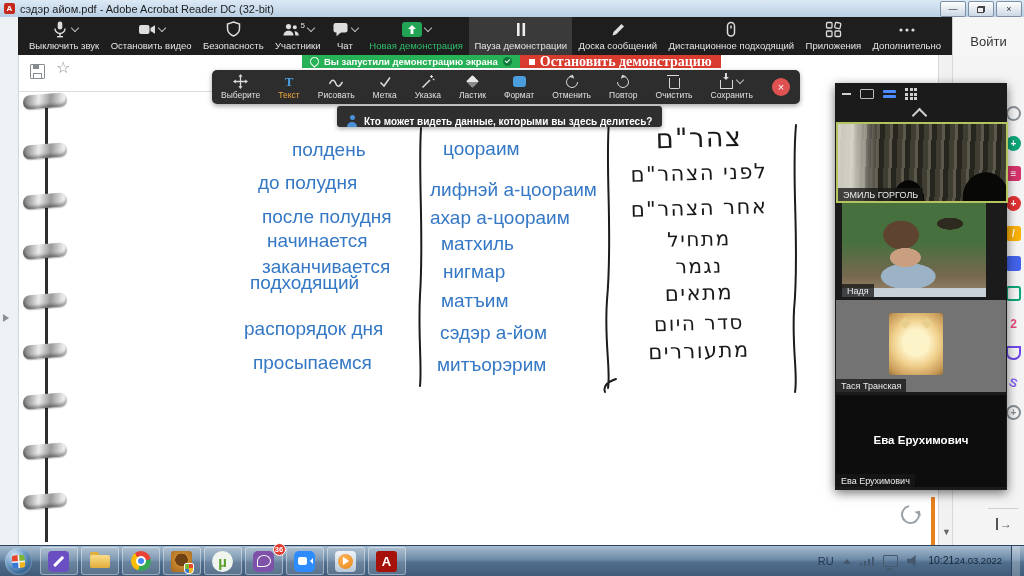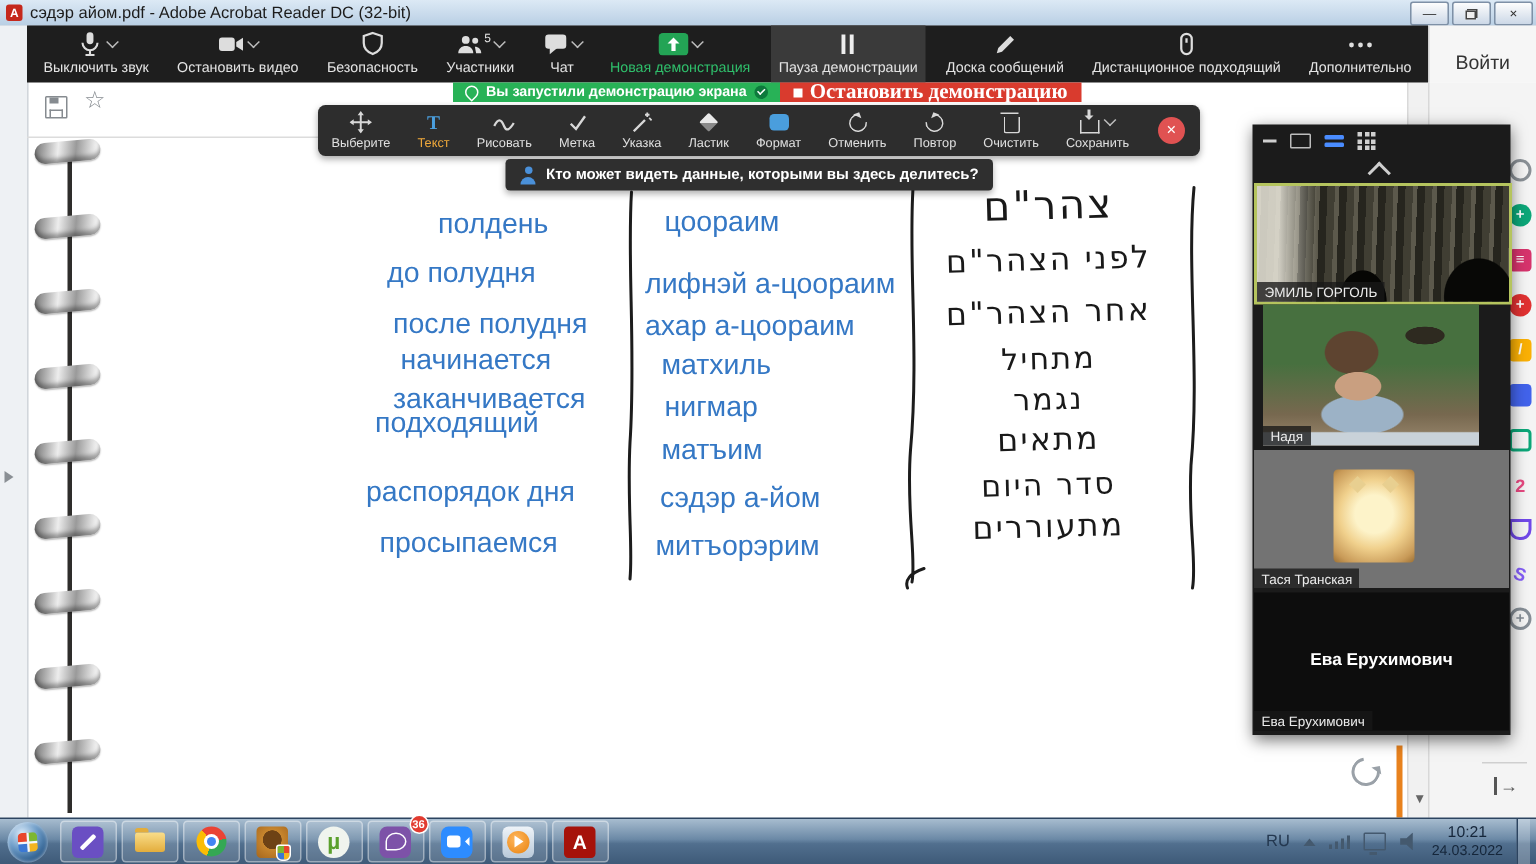--- a/index.html
+++ b/index.html
@@ -96,21 +96,21 @@
   .arc.redo::after{content:"";position:absolute;top:-4px;left:-2px;border:3.5px solid transparent;border-bottom-color:#d8d8d8;transform:rotate(-15deg);}
   .trash{position:relative;width:9px;height:10px;border:1.4px solid #d8d8d8;border-top:none;border-radius:0 0 2px 2px;margin-top:3px;}
   .trash::before{content:"";position:absolute;top:-3px;left:-2.5px;width:12px;height:1.6px;background:#d8d8d8;}
   .save-ic{position:relative;width:11px;height:8px;border:1.5px solid #d8d8d8;border-top:none;margin-top:6px;}
   .save-ic::before{content:"";position:absolute;left:4px;top:-7px;width:1.6px;height:5px;background:#d8d8d8;}
   .save-ic::after{content:"";position:absolute;left:1.8px;top:-3px;border:3.4px solid transparent;border-top-color:#d8d8d8;}
   #anno-close{width:18px;height:18px;border-radius:50%;background:#e05252;color:#fff;font-size:11px;
               display:flex;align-items:center;justify-content:center;margin-left:4px;}
   
   #tooltip{left:337px;top:106px;height:21px;background:#2f2f2f;border-radius:3px;display:flex;
-           align-items:center;gap:6px;padding:0 10px;box-shadow:0 2px 4px rgba(0,0,0,.3);}
+           align-items:flex-end;gap:6px;padding:0 10px;box-shadow:0 2px 4px rgba(0,0,0,.3);}
   #tooltip-person{position:relative;width:11px;height:12px;}
   #tooltip-person::before{content:"";position:absolute;left:2.5px;top:0;width:5px;height:5px;border-radius:50%;background:#4a90d9;}
   #tooltip-person::after{content:"";position:absolute;left:0;bottom:0;width:10px;height:5px;border-radius:5px 5px 0 0;background:#4a90d9;}
   #tooltip-text{color:#fff;font-size:10px;font-weight:bold;white-space:nowrap;}
   
   #vpanel{left:835px;top:83px;width:172px;height:407px;background:#1b1b1b;box-shadow:0 3px 10px rgba(0,0,0,.55);}
   #vp-header{position:absolute;left:0;top:0;width:100%;height:22px;display:flex;align-items:center;gap:9px;padding-left:7px;box-sizing:border-box;}
   .vh-dash{width:9px;height:2px;background:#cfcfcf;}
   .vh-single{width:12px;height:8px;border:1.5px solid #bdbdbd;border-radius:1px;}
   .vh-double{display:flex;flex-direction:column;gap:1.5px;}
@@ -192,21 +192,21 @@
             font-size:13px;display:flex;align-items:center;justify-content:center;}
   #tray{margin-left:auto;display:flex;align-items:center;gap:9px;height:100%;padding-right:4px;}
   #tray-lang{font-size:11px;color:#243850;}
   #tray-up{width:0;height:0;border-bottom:5px solid #44596e;border-left:4px solid transparent;border-right:4px solid transparent;}
   #tray-bars{display:flex;align-items:flex-end;gap:1.5px;}
   #tray-bars span{width:2.5px;background:#44596e;}
   #tray-net{position:relative;width:13px;height:10px;border:1.6px solid #44596e;border-radius:1px;}
   #tray-net::after{content:"";position:absolute;left:3px;bottom:-4px;width:5px;height:2px;background:#44596e;}
   #tray-vol{width:12px;height:12px;background:#44596e;
             clip-path:polygon(0 32%,35% 32%,70% 0,70% 100%,35% 68%,0 68%);}
-  #clock{display:flex;flex-direction:column;align-items:center;line-height:1.25;color:#15263a;justify-content:flex-end;}
+  #clock{display:flex;flex-direction:row;align-items:center;line-height:1.25;color:#15263a;justify-content:flex-end;}
   #clock-time{font-size:10.5px;} #clock-date{font-size:9.5px;}
   #show-desktop{width:8px;height:100%;border-left:1px solid #2c4460;background:rgba(255,255,255,.25);}
   svg.zic{display:block;}
 </style>
 </head>
 <body>
 
 <div id="screen">
 
   <div id="titlebar" class="abs">
@@ -385,20 +385,31 @@
       <div class="ztb-iconrow">
         <svg class="zic" width="16" height="17" viewBox="0 0 16 17">
             <rect x="4.5" y="1.5" width="7" height="13.5" rx="3.5" fill="none" stroke="#ddd" stroke-width="1.5"></rect>
             <line x1="8" y1="4.5" x2="8" y2="7.5" stroke="#ddd" stroke-width="1.5"></line>
           </svg>
       </div>
       <span>Дистанционное подходящий</span>
     </div>
     <div class="ztb-item">
       <div class="ztb-iconrow">
+        <svg class="zic" width="17" height="17" viewBox="0 0 17 17">
+            <rect x="1.5" y="1.5" width="5.5" height="5.5" rx="1" fill="none" stroke="#ddd" stroke-width="1.3"></rect>
+            <rect x="10" y="1.8" width="5.5" height="5.5" rx="1" fill="none" stroke="#ddd" stroke-width="1.3" transform="rotate(12 12.7 4.5)"></rect>
+            <rect x="1.5" y="10" width="5.5" height="5.5" rx="1" fill="none" stroke="#ddd" stroke-width="1.3"></rect>
+            <rect x="10" y="10" width="5.5" height="5.5" rx="1" fill="none" stroke="#ddd" stroke-width="1.3"></rect>
+          </svg>
+      </div>
+      <span>Приложения</span>
+    </div>
+    <div class="ztb-item">
+      <div class="ztb-iconrow">
         <svg class="zic" width="18" height="6" viewBox="0 0 18 6">
             <circle cx="3" cy="3" r="1.6" fill="#ddd"></circle>
             <circle cx="9" cy="3" r="1.6" fill="#ddd"></circle>
             <circle cx="15" cy="3" r="1.6" fill="#ddd"></circle>
           </svg>
       </div>
       <span>Дополнительно</span>
     </div>
   </div>
   <div id="signin-zone" class="abs">

